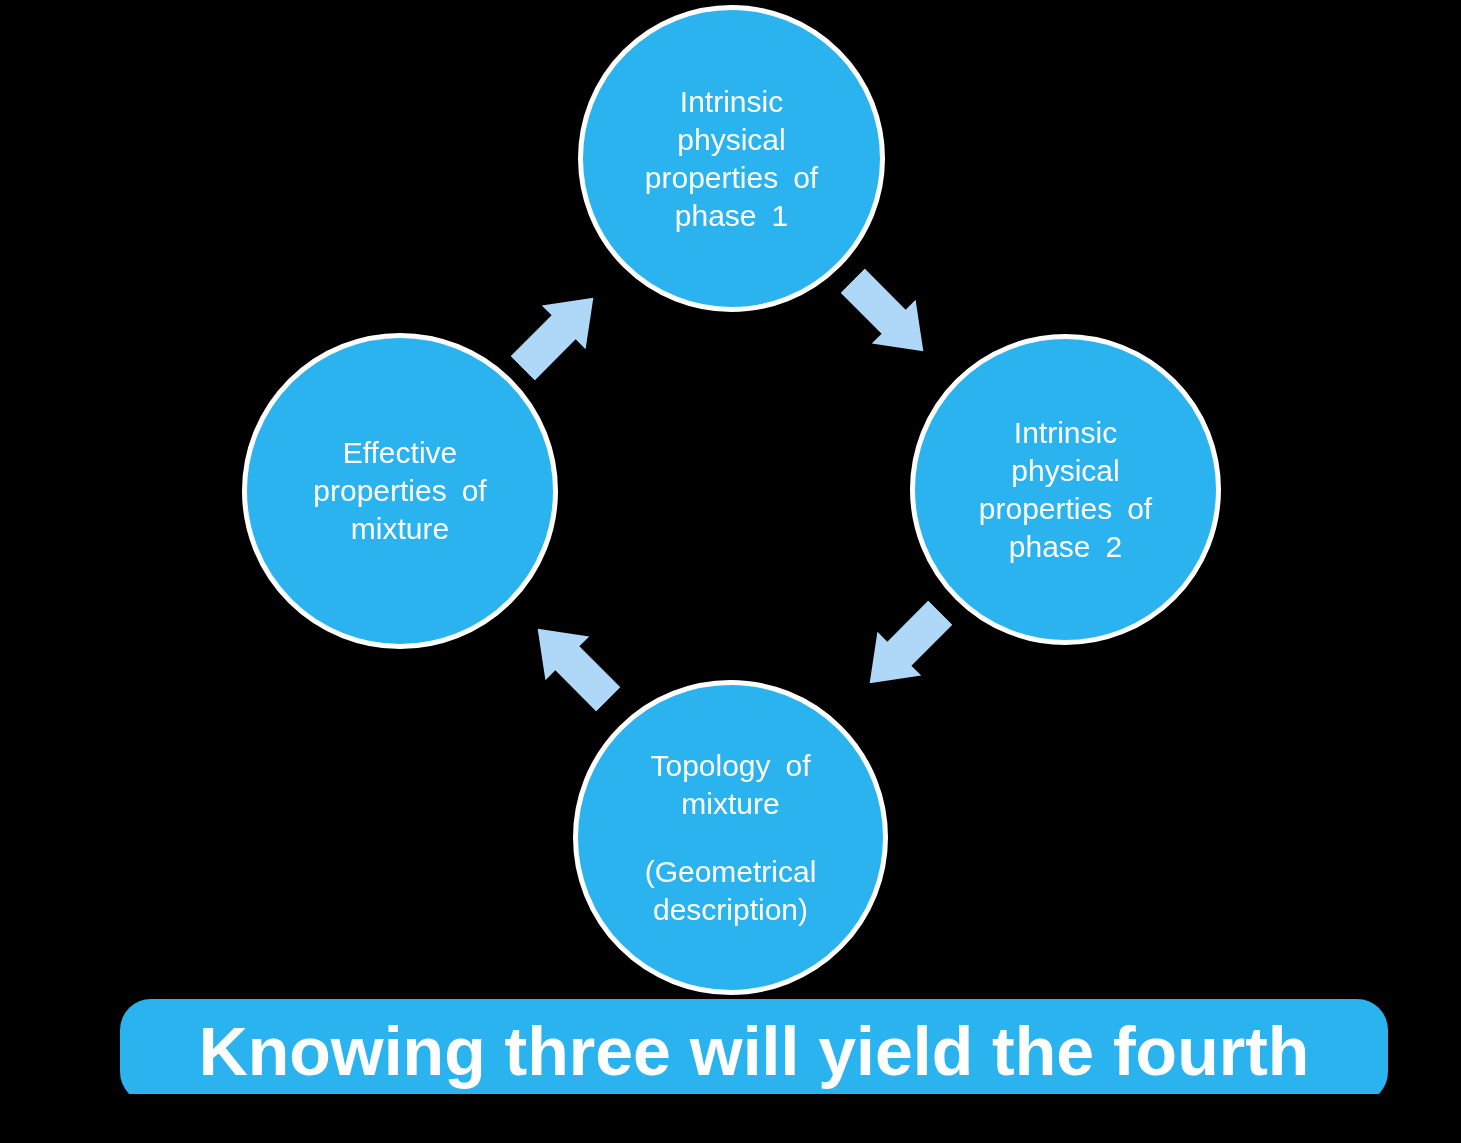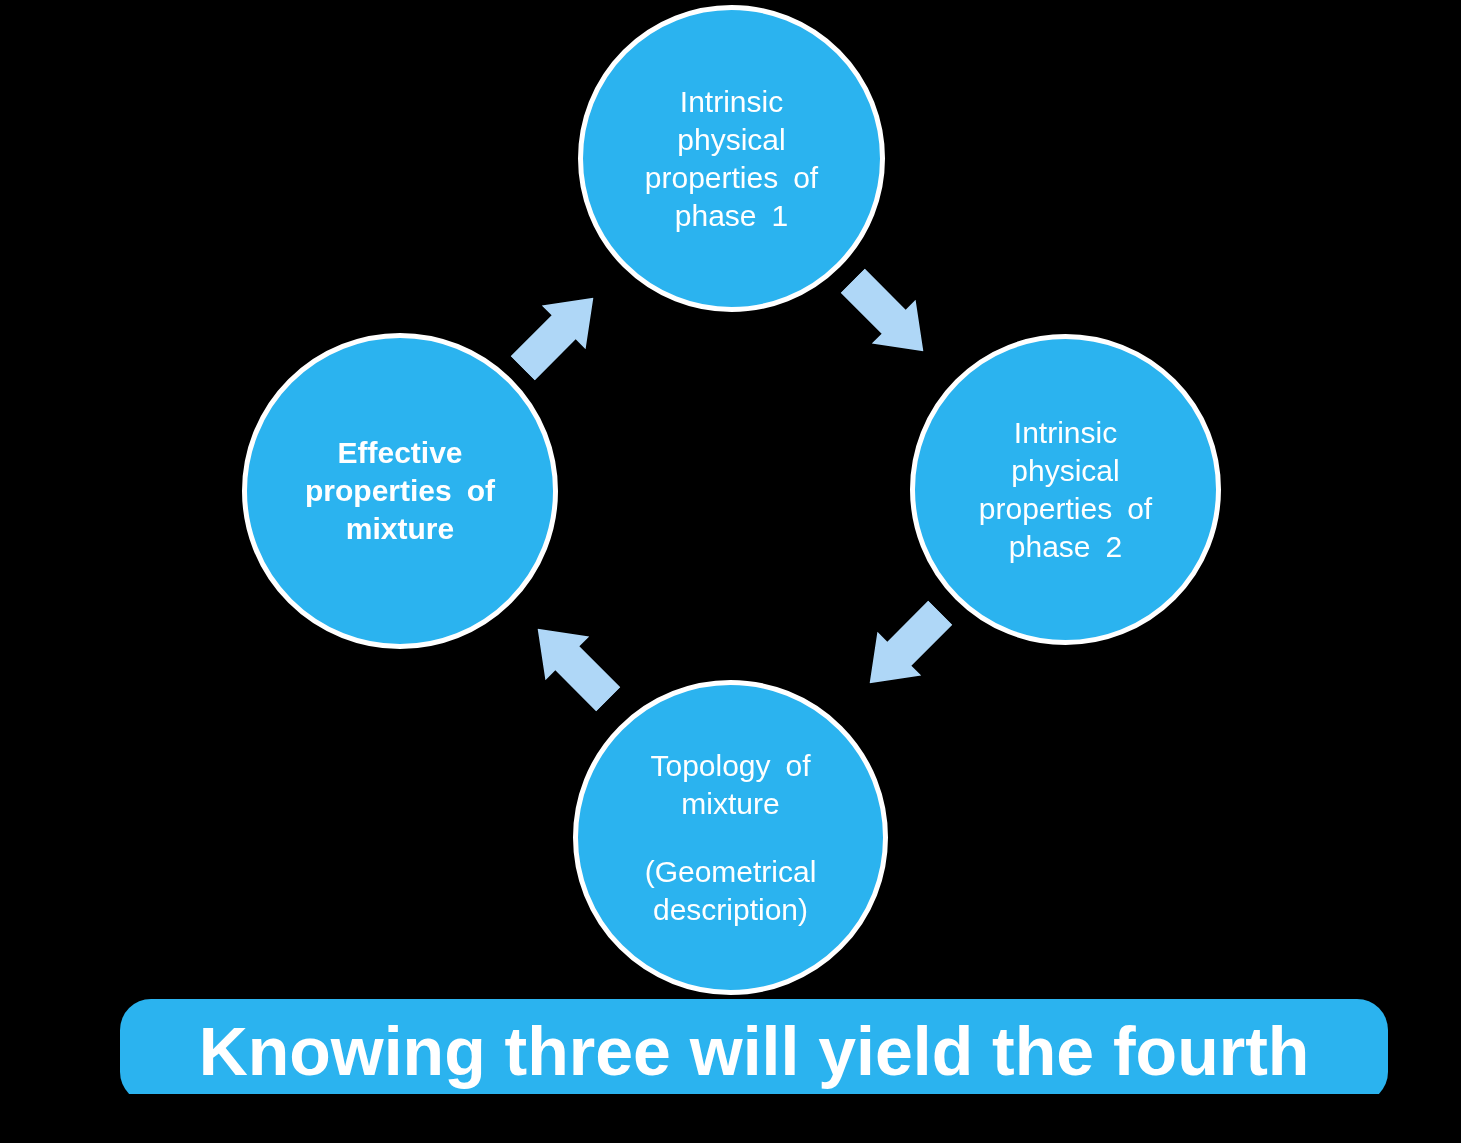--- a/index.html
+++ b/index.html
@@ -28,21 +28,21 @@
     text-align: center;
     color: #FFFFFF;
     font-size: 30px;
     line-height: 38px;
     white-space: pre-line;
     word-spacing: 0.22em;
   }
   .node-phase1   { left: 578px; top: 5px;   width: 307px; height: 307px; }
   .node-phase2   { left: 910px; top: 334px; width: 311px; height: 311px; }
   .node-topology { left: 573px; top: 680px; width: 315px; height: 315px; }
-  .node-effective{ left: 242px; top: 333px; width: 316px; height: 316px; font-weight: bold; }
+  .node-effective{ left: 242px; top: 333px; width: 316px; height: 316px; }
   .node-sublabel { margin-top: 30px; }
 
   .arrow {
     position: absolute;
     width: 100px;
     height: 62px;
   }
   .arrow svg { display: block; }
   .arrow-tr { left: 838px; top: 285px; transform: rotate(45deg); }
   .arrow-br { left: 855px; top: 617px; transform: rotate(135deg); }

